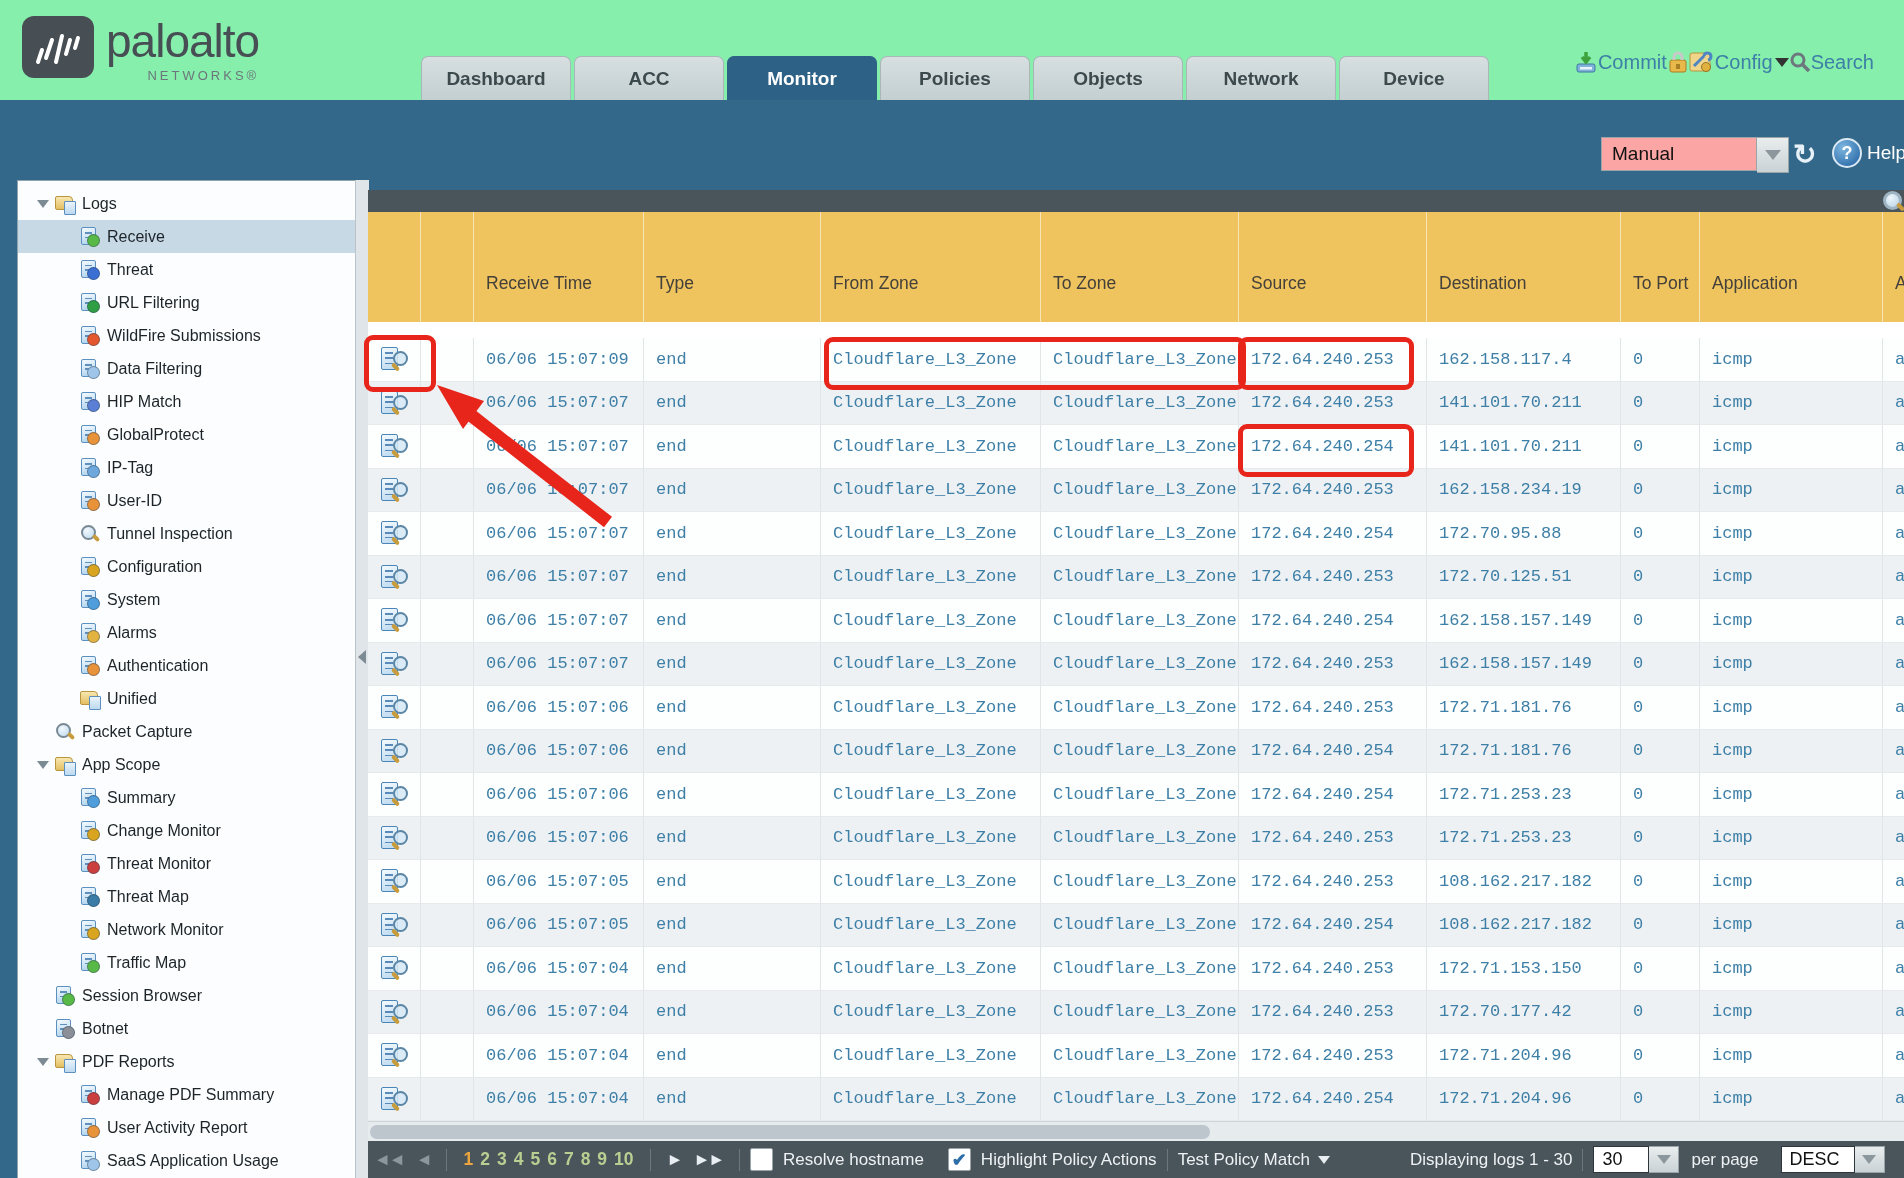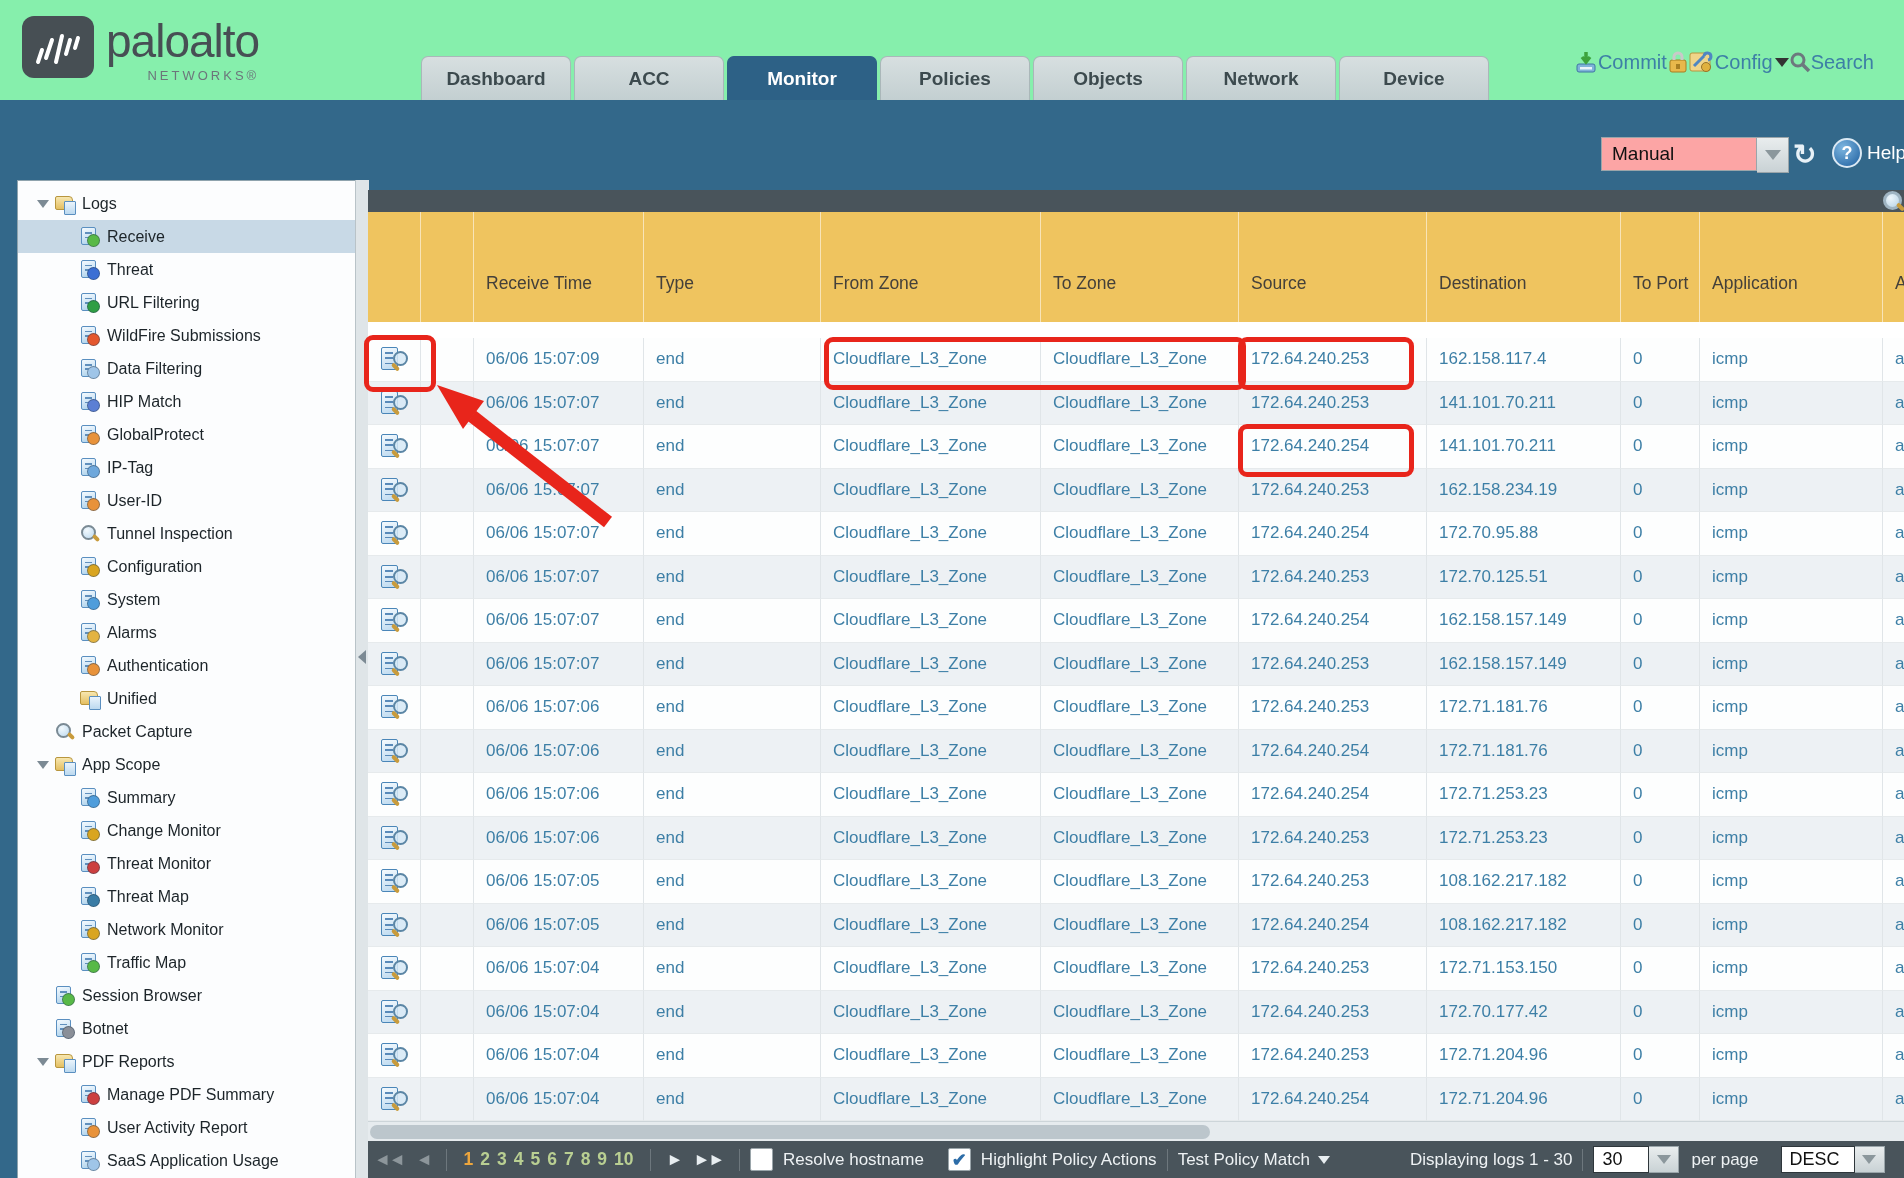--- a/index.html
+++ b/index.html
@@ -107,21 +107,21 @@
   .fico.export::before{content:"";position:absolute;left:3px;top:2px;width:18px;height:20px;border-radius:2px;border:1px solid #1c6e38;
       background:linear-gradient(#3f9e5f,#1f7a40);}
   .fico.export::after{content:"";position:absolute;left:7px;top:7px;width:10px;height:10px;
       background:repeating-linear-gradient(0deg,#fff 0 1.5px,transparent 1.5px 5px),repeating-linear-gradient(90deg,#fff 0 1.5px,transparent 1.5px 5px);}
 
   
   .thead{position:absolute;left:0;top:22px;width:1536px;height:110px;background:#efc45f;display:flex;}
   .hc{border-right:1px solid rgba(255,255,255,.55);display:flex;align-items:flex-end;padding-bottom:28px;
       box-sizing:border-box;font-size:17.5px;color:#44403a;padding-left:12px;white-space:nowrap;overflow:hidden;cursor:pointer;}
   .tbody{position:absolute;left:0;top:148px;width:1536px;height:783px;overflow:hidden;}
-  .trow{display:flex;height:43.5px;box-sizing:border-box;background:#fdfefe;cursor:pointer;}
+  .trow{display:flex;height:43.5px;box-sizing:border-box;background:#fdfefe;cursor:pointer;font-family:Liberation Mono, monospace;}
   .trow.alt{background:#edf1f4;}
   .tc{border-right:1px solid #e0e5e8;border-bottom:1px solid #e6eaec;box-sizing:border-box;display:flex;align-items:center;
       padding-left:12px;font-size:17px;color:#3d7fa6;white-space:nowrap;overflow:hidden;}
   .c0{width:53px;flex:0 0 auto;justify-content:center;padding-left:0;}
   .c1{width:53px;flex:0 0 auto;}
   .c2{width:170px;flex:0 0 auto;}
   .c3{width:177px;flex:0 0 auto;}
   .c4{width:220px;flex:0 0 auto;}
   .c5{width:198px;flex:0 0 auto;}
   .c6{width:188px;flex:0 0 auto;}

